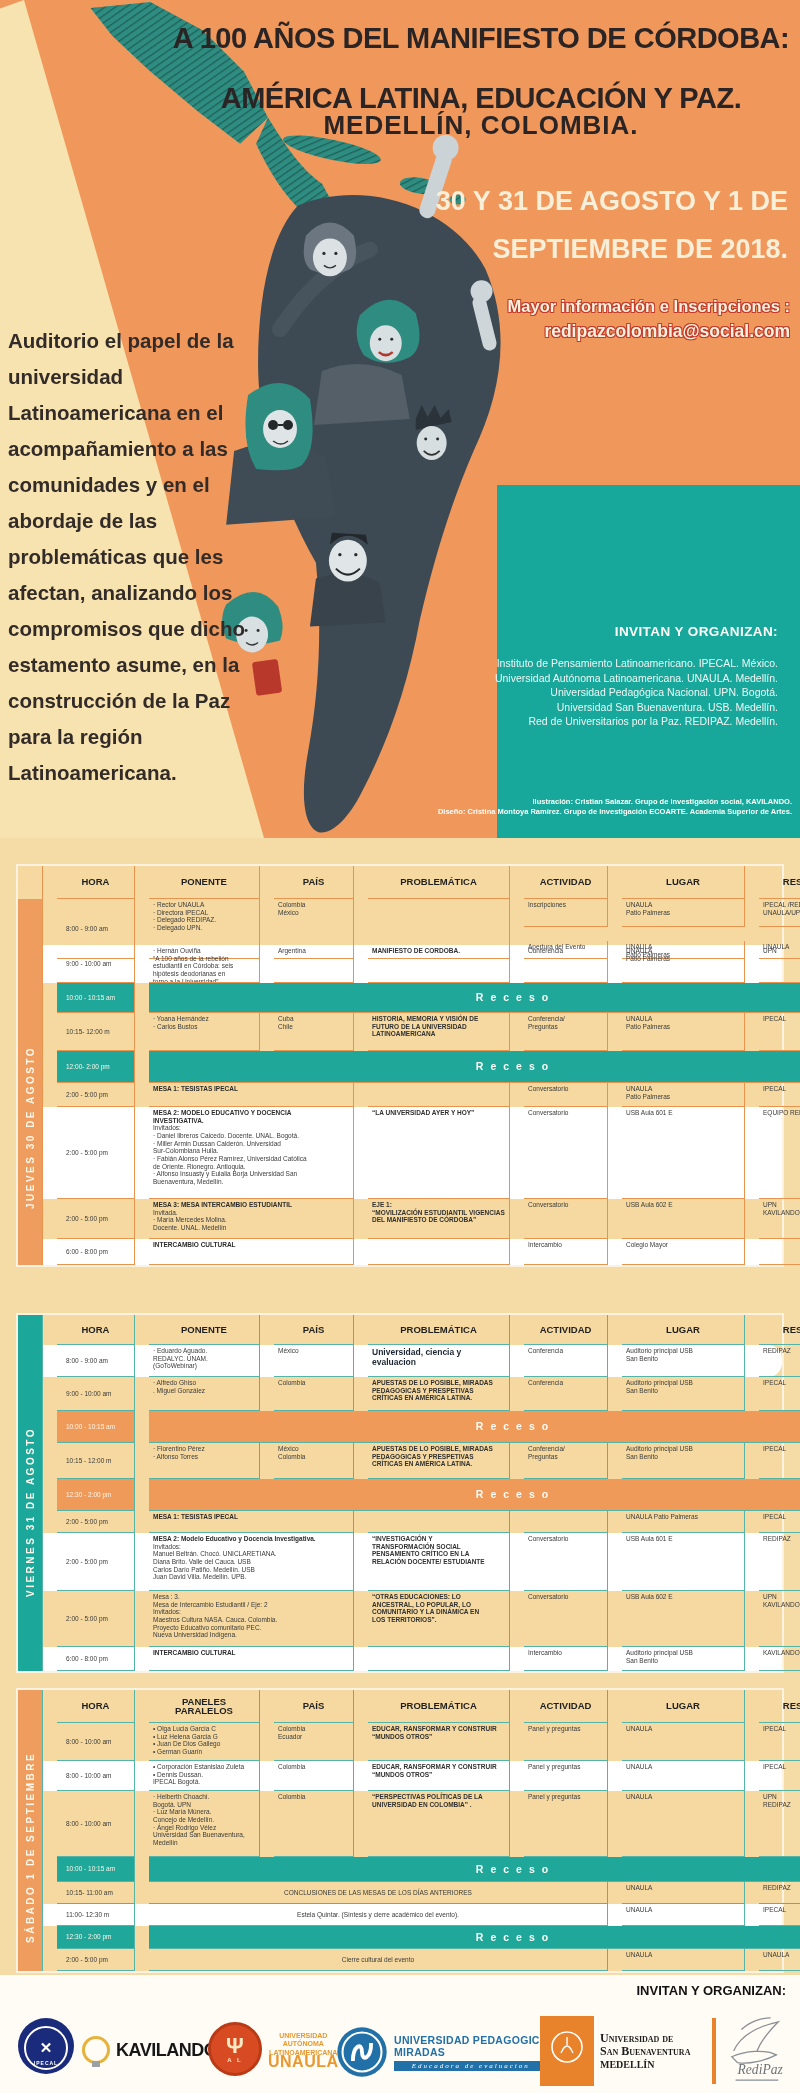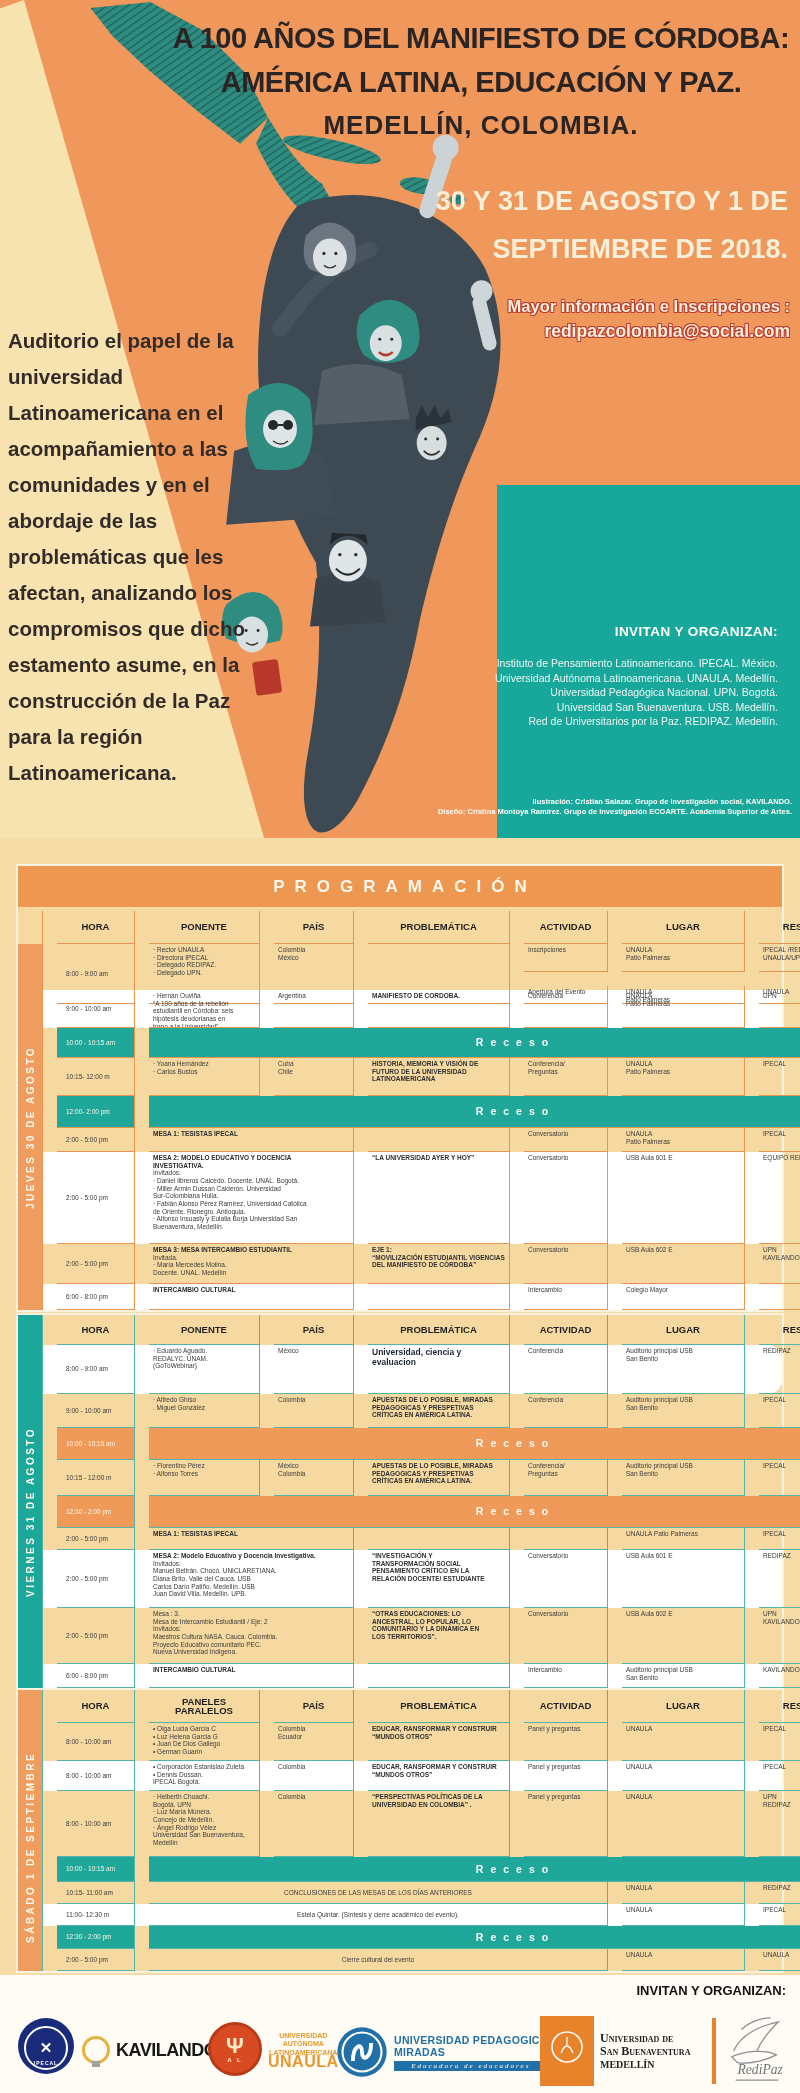--- a/index.html
+++ b/index.html
@@ -6,21 +6,21 @@
   .page{position:relative;width:800px;height:2093px;overflow:hidden;background:#F5DCA6;
         font-family:"Liberation Sans",sans-serif; --tan:#F5D9A0;}
   
   .hdr{position:absolute;left:0;top:0;width:800px;height:838px;background:#F0985B;}
   .wedge{position:absolute;left:0;top:0;width:800px;height:838px;background:#F7E3B0;
          clip-path:polygon(0 1%,3% 0,33% 100%,0 100%);}
   .tealblock{position:absolute;left:497px;top:485px;width:303px;height:353px;background:#17A79B;}
   .illus{position:absolute;left:30px;top:0;width:520px;height:838px;}
   .title{position:absolute;left:170px;top:24px;width:622px;text-align:center;color:#2B2424;
          font-weight:800;font-size:29px;line-height:1.0;letter-spacing:-.5px;}
-  .title2{top:68px;} .title3{top:112px;font-size:26px;font-weight:700;letter-spacing:1px;}
+  .title2{top:84px;} .title3{top:112px;font-size:26px;font-weight:700;letter-spacing:1px;}
   .dates{position:absolute;left:360px;top:188px;width:428px;text-align:right;color:#F8EFD9;
          font-weight:800;font-size:27px;line-height:1.0;}
   .dates2{top:236px;}
   .info{position:absolute;left:300px;top:297px;width:490px;text-align:right;color:#FBF1DE;
         font-weight:800;font-size:16.5px;
         text-shadow:1px 1px 0 #C13B2C,-1px -1px 0 #C13B2C,1px -1px 0 #C13B2C,-1px 1px 0 #C13B2C;}
   .info2{top:321px;font-size:17.5px;}
   .intro{position:absolute;left:8px;top:323px;width:252px;color:#332B28;font-weight:700;
          font-size:20.5px;line-height:36px;}
   .orgtitle{position:absolute;left:400px;top:624px;width:378px;text-align:right;color:#FDFDF8;
@@ -162,23 +162,20 @@
       <div>Universidad San Buenaventura. USB. Medellín.</div>
       <div>Red de Universitarios por la Paz. REDIPAZ. Medellín.</div>
     </div>
     <div class="credits">
       <div>Ilustración: Cristian Salazar. Grupo de investigación social, KAVILANDO.</div>
       <div>Diseño: Cristina Montoya Ramírez. Grupo de investigación ECOARTE. Academia Superior de Artes.</div>
     </div>
   </div>
 
   <div class="card t-orange" id="card0" style="top: 864px;">
-    <div class="progbar">
-      <span>PROGRAMACIÓN</span>
-    </div>
   <div class="row" style="height: 33px; background: var(--tan);">
         <div class="cell strip" style="background: transparent;"></div>
         <div class="cell hcell">HORA</div>
         <div class="cell hcell">PONENTE</div>
         <div class="cell hcell">PAÍS</div>
         <div class="cell hcell">PROBLEMÁTICA</div>
         <div class="cell hcell">ACTIVIDAD</div>
         <div class="cell hcell">LUGAR</div>
         <div class="cell hcell">RESPONSABLE</div>
       </div>
@@ -299,21 +296,21 @@
       <div class="row" style="height: 30px; background: var(--tan);">
         <div class="cell strip" style="background: rgb(27, 168, 154);"></div>
         <div class="cell hcell">HORA</div>
         <div class="cell hcell">PONENTE</div>
         <div class="cell hcell">PAÍS</div>
         <div class="cell hcell">PROBLEMÁTICA</div>
         <div class="cell hcell">ACTIVIDAD</div>
         <div class="cell hcell">LUGAR</div>
         <div class="cell hcell">RESPONSABLE</div>
       </div>
-      <div class="row" style="height: 49px; background: rgb(255, 255, 255); border-radius: 14px;">
+      <div class="row" style="height: 32px; background: rgb(255, 255, 255); border-radius: 14px;">
         <div class="cell strip" style="background: rgb(27, 168, 154); grid-area: 1 / 1 / -1;"></div>
         <div class="cell hora" style="grid-column: 2;">8:00 - 9:00 am</div>
         <div class="cell" style="grid-column: 3;"><div>· Eduardo Aguado.
 REDALYC. UNAM.
 (GoToWebinar)</div></div>
         <div class="cell" style="grid-column: 4;">México</div>
         <div class="cell prob-title" style="grid-column: 5;">Universidad, ciencia y
 evaluacion</div>
         <div class="cell" style="grid-column: 6;">Conferencia</div>
         <div class="cell" style="grid-column: 7;">Auditorio principal USB
@@ -537,21 +534,21 @@
 
   <div class="logo" style="left:336px;top:2026px;">
     <svg width="52" height="52" viewBox="0 0 40 40">
       <circle cx="20" cy="20" r="19" fill="#2270A8"></circle>
       <circle cx="20" cy="20" r="15" fill="none" stroke="#fff" stroke-width="1.6"></circle>
       <path d="M13,27 C13,15 20,12 20,20 C20,28 27,25 27,13" stroke="#fff" stroke-width="3" fill="none"></path>
     </svg>
     <div>
       <div class="upn-txt">UNIVERSIDAD PEDAGOGICA</div>
       <div class="upn-txt">MIRADAS</div>
-      <div class="upn-banner">Educadora de educadores</div>
+      <div class="upn-banner">Educadora de evaluacion</div>
     </div>
   </div>
 
   <div class="logo" style="left:540px;top:2016px;">
     <div class="usb-rect">
       <svg width="40" height="52" viewBox="0 0 40 52">
           <circle cx="20" cy="22" r="15" fill="none" stroke="#fff" stroke-width="1.6"></circle>
           <path d="M14,28 q6,-14 12,0 M20,12 v8" stroke="#fff" stroke-width="1.4" fill="none"></path>
         </svg>
     </div>

